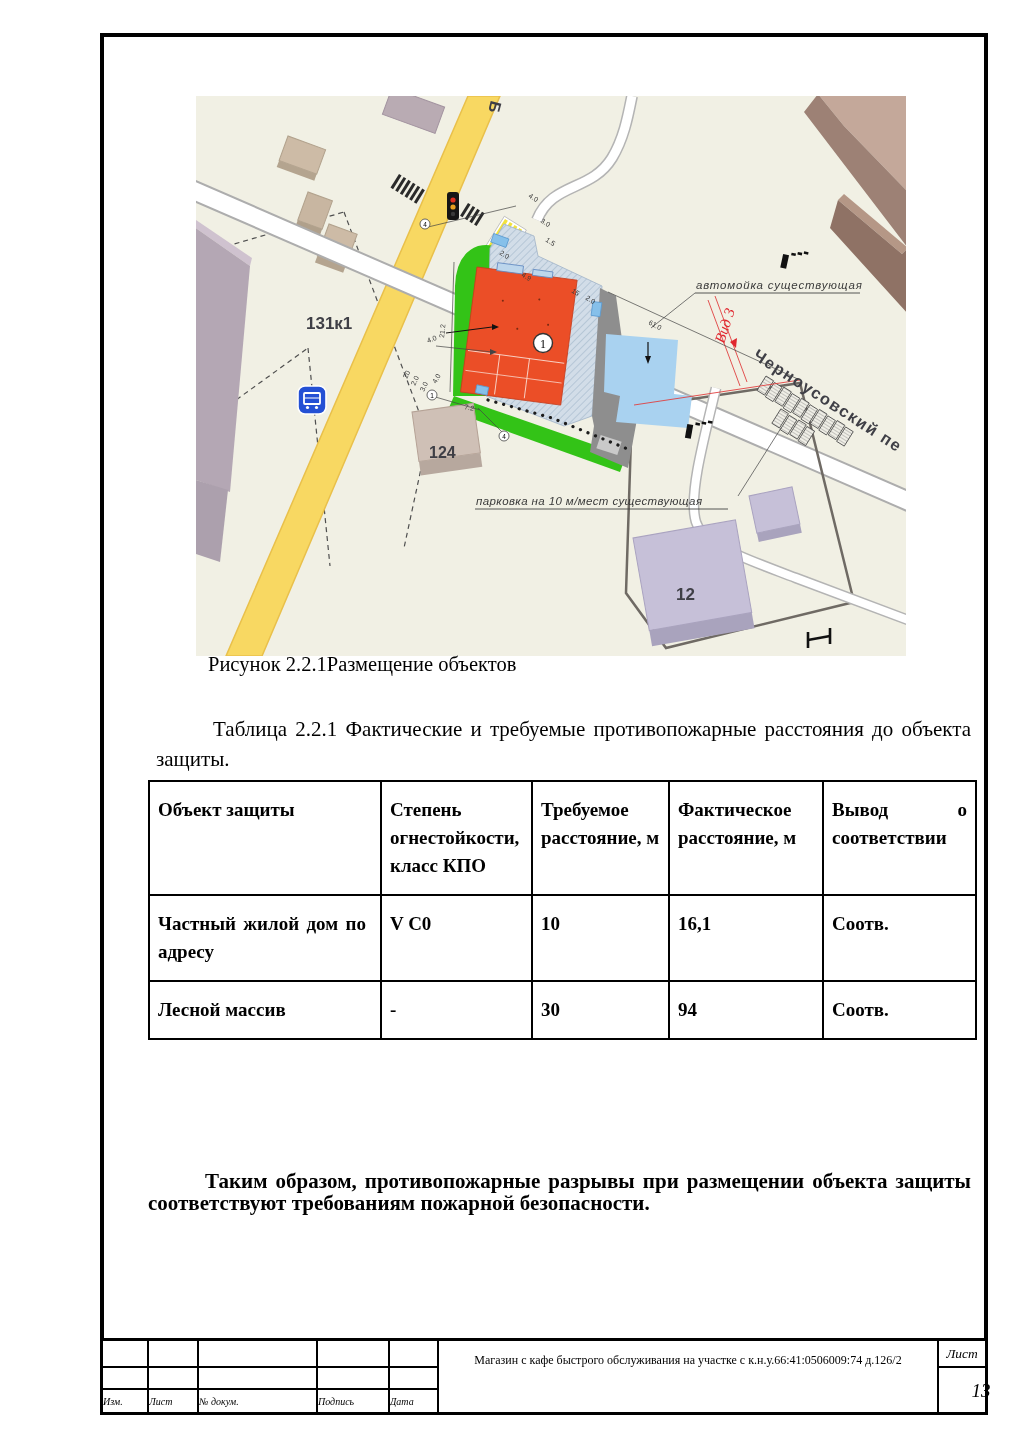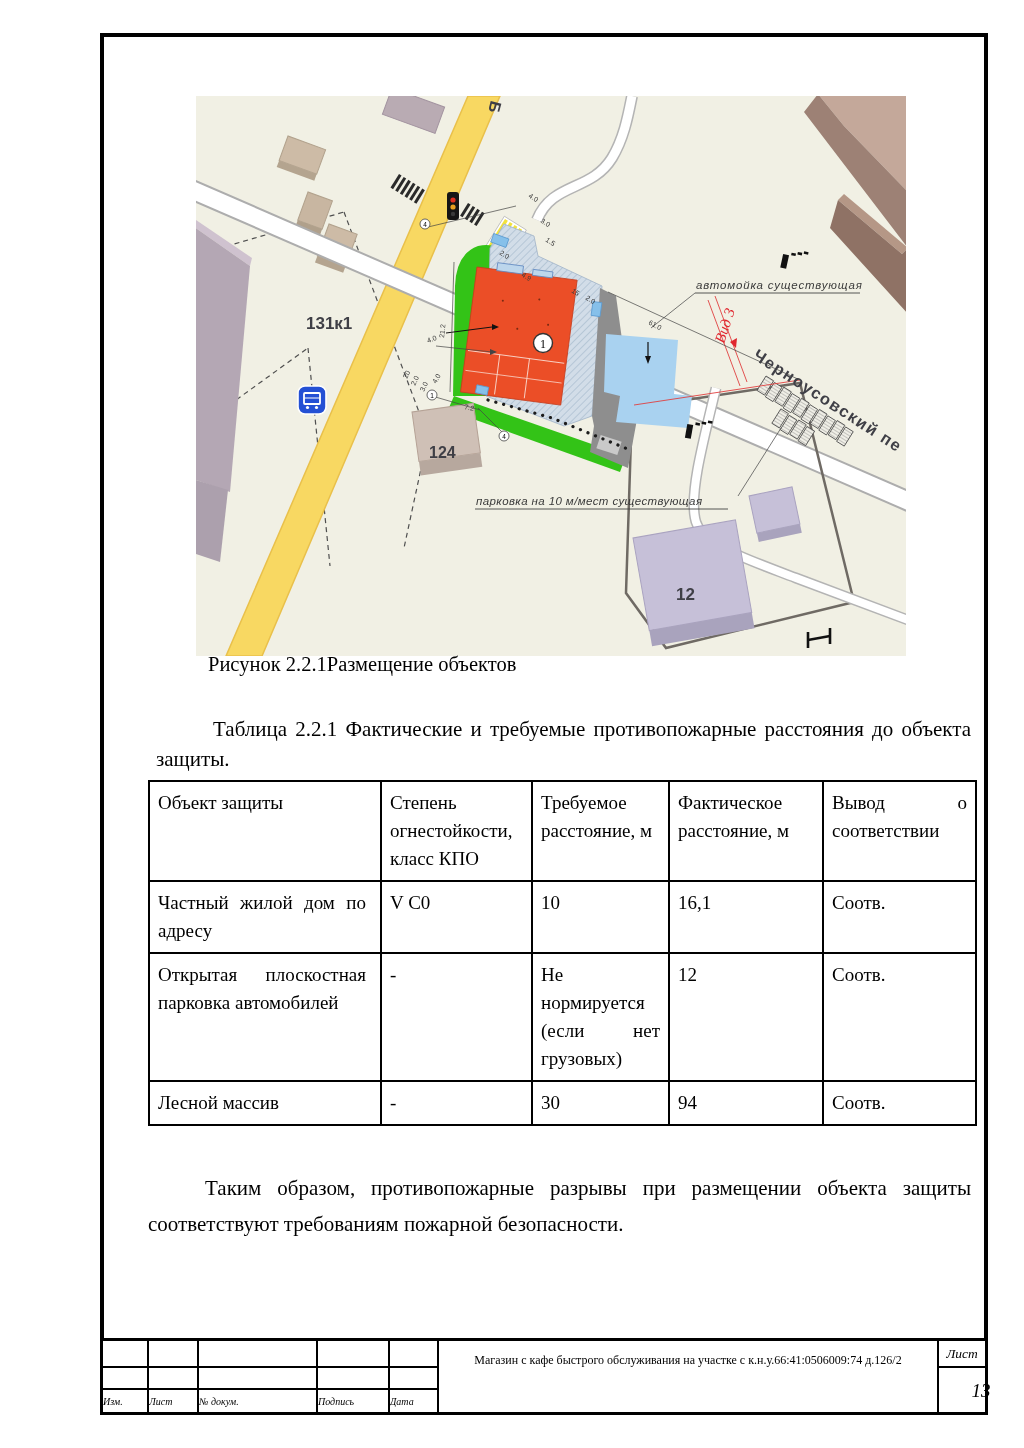--- a/index.html
+++ b/index.html
@@ -5,26 +5,26 @@
   html,body{margin:0;padding:0;background:#fff;width:1024px;height:1448px;
     font-family:"Liberation Serif",serif;color:#000;overflow:hidden;position:relative;}
   .abs{position:absolute;}
   
   .frame{left:100px;top:33px;width:888px;height:1382px;border:4px solid #000;box-sizing:border-box;}
   
   .map{left:196px;top:96px;width:710px;height:560px;}
   
   .caption{left:208px;top:653px;font-size:20.5px;}
   .intro{left:148px;top:714px;width:815px;font-size:21px;line-height:30px;text-align:justify;text-indent:57px;margin-left:8px;}
-  .conclusion{left:148px;top:1170px;width:823px;font-size:21px;line-height:36px;
-    text-align:justify;text-indent:57px;font-weight:normal;}
+  .conclusion{left:148px;top:1170px;width:823px;font-size:21px;line-height:22px;
+    text-align:justify;text-indent:57px;font-weight:bold;}
   
   .dist-table{left:148px;top:780px;border-collapse:collapse;table-layout:fixed;width:827px;
     font-size:19px;line-height:28px;}
-  .dist-table td{border:2px solid #000;vertical-align:top;padding:7px 8px;text-align:justify;}
+  .dist-table td{border:2px solid #000;vertical-align:top;padding:14px 8px;text-align:justify;font-weight:bold;}
   .dist-table td:first-child{padding-right:14px;}
   .rh{height:84px}.r1{height:112px}.r2{height:56px}.r3{height:110px}.r4{height:30px}
   
   .tb{left:100px;top:1338px;width:888px;height:77px;border:3px solid #000;box-sizing:border-box;
       background:#fff;display:grid;grid-template-columns:46px 50px 119px 72px 49px 1fr 46px;
       grid-template-rows:25px 22px 1fr;}
   .tb .c{border-right:2px solid #000;}
   .tb .ct{border-top:2px solid #000;}
   .tb .lab{font-style:italic;font-size:10px;text-align:left;line-height:24px;}
   .tb .title{grid-column:6;grid-row:1/4;border-right:2px solid #000;font-size:12px;
@@ -340,27 +340,20 @@
     <td>Фактическое расстояние, м</td>
     <td>Вывод о соответствии</td>
   </tr>
   <tr class="r2">
     <td>Частный жилой дом по адресу</td>
     <td>V С0</td>
     <td>10</td>
     <td>16,1</td>
     <td>Соотв.</td>
   </tr>
-  <tr class="r3">
-    <td>Открытая плоскостная парковка автомобилей</td>
-    <td>-</td>
-    <td>Не нормируется (если нет грузовых)</td>
-    <td>12</td>
-    <td>Соотв.</td>
-  </tr>
   <tr class="r4">
     <td>Лесной массив</td>
     <td>-</td>
     <td>30</td>
     <td>94</td>
     <td>Соотв.</td>
   </tr>
 </tbody>
   </table>
 

